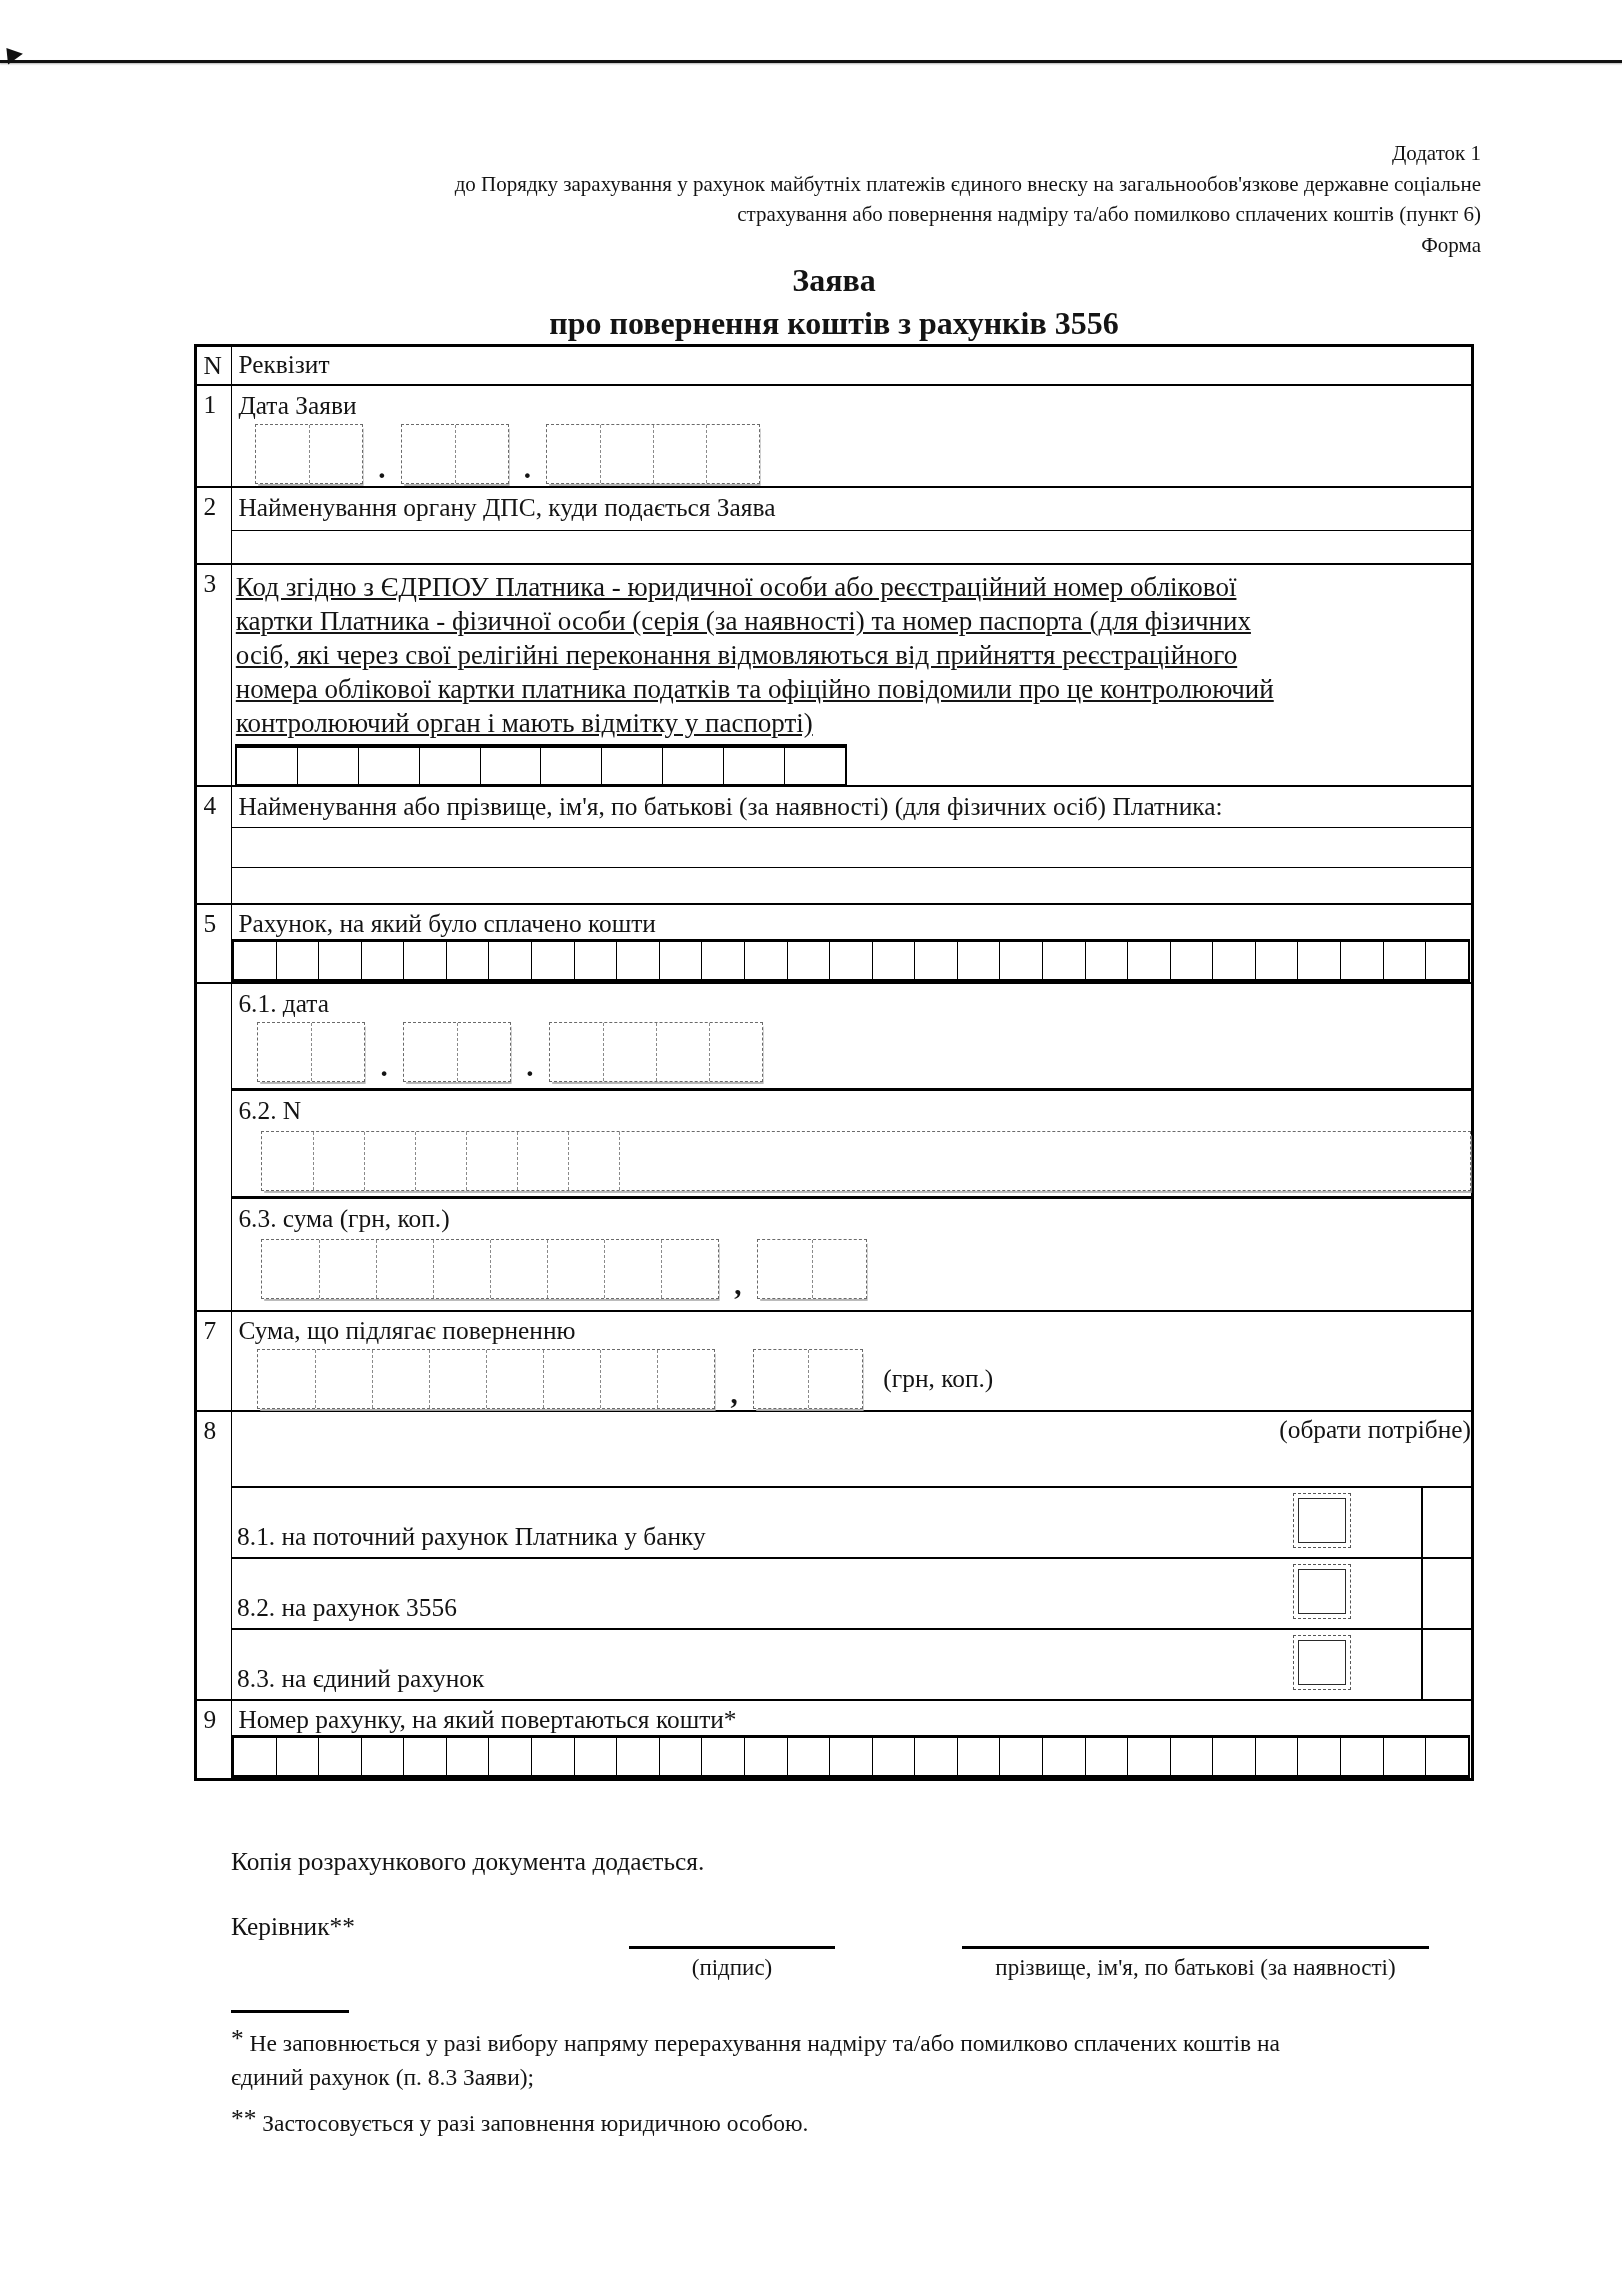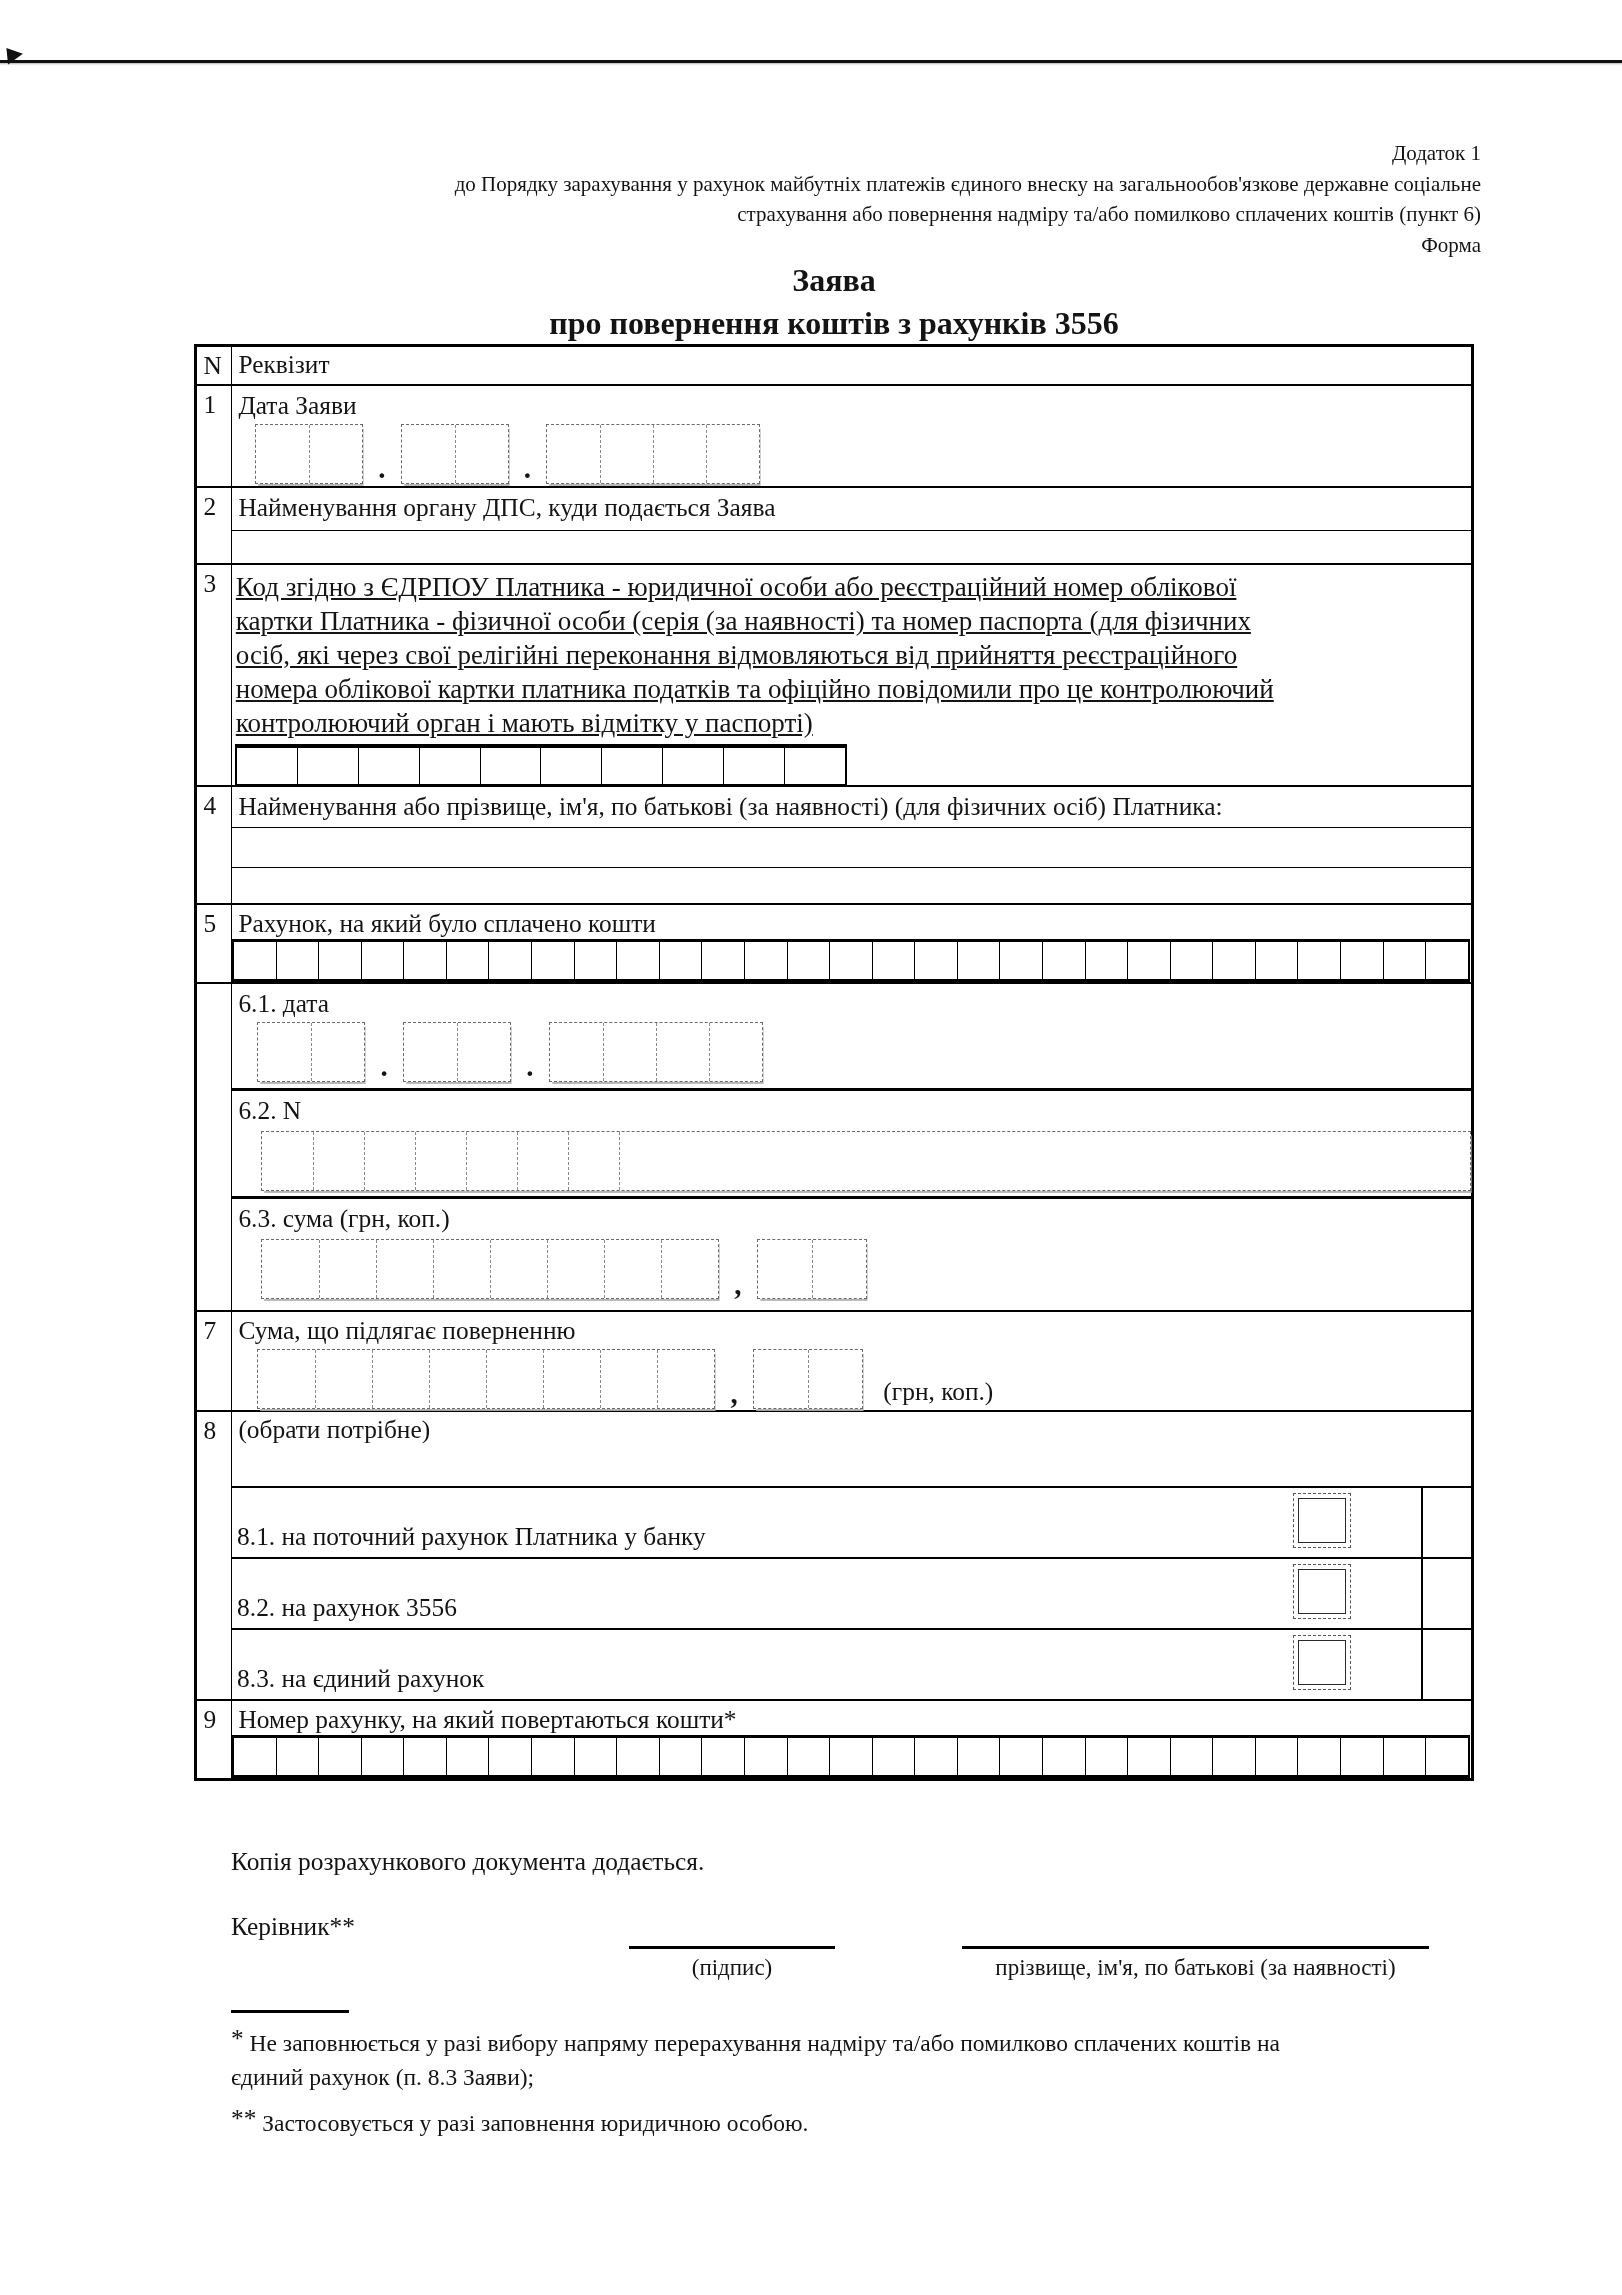--- a/index.html
+++ b/index.html
@@ -32,21 +32,21 @@
   .dgroup{display:flex;border:1.9px dashed #6a6a6a;box-shadow:1.9px 3.2px 0 -1.3px #b5b5b5;background:#fff;}
   .dcell{width:53px;height:58px;border-left:1.9px dashed #8a8a8a;box-sizing:border-box;}
   .dcell:first-child{border-left:none;}
   .ncell{width:51px;height:58px;border-left:1.9px dashed #8a8a8a;box-sizing:border-box;}
   .ncell:first-child{border-left:none;}
   .mcell{width:57px;height:58px;border-left:1.9px dashed #8a8a8a;box-sizing:border-box;}
   .mcell:first-child{border-left:none;}
   .fcell{width:54px;height:58px;border-left:1.9px dashed #8a8a8a;box-sizing:border-box;}
   .fcell:first-child{border-left:none;}
   .dot{font-size:29px;font-weight:bold;margin:0 15.2px;padding-bottom:2.5px;line-height:25.4px;}
-  .unit{font-size:25.4px;margin-left:20.3px;padding-bottom:3px;}
+  .unit{font-size:25.4px;margin-left:20.3px;padding-bottom:16px;}
 
   
   .solidrow{display:flex;border:2.5px solid #000;border-top-width:4.4px;border-bottom-width:3.8px;
             box-sizing:border-box;background:#fff;}
   .scell{width:61px;height:36px;border-left:1.9px solid #000;box-sizing:border-box;}
   .scell:first-child{border-left:none;}
   .stretch .scell{flex:1;width:auto;height:37px;}
 
   
   .rowh{height:37px;}
@@ -310,21 +310,21 @@
             </div>
           <span class="unit">(грн, коп.)</span>
         </div>
       </div>
     </div>
 
     <div class="trow">
       <div class="ncol">8</div>
       <div class="tcontent">
         <div class="row8h">
-          <div class="lbl" style="padding-top:2.5px;">(обрати потрібне)</div>
+          <div class="lbl" style="padding-top:2.5px;text-align:right;">(обрати потрібне)</div>
         </div>
         <div class="optswrap">
           <div class="opt">
             <span class="optlabel">8.1. на поточний рахунок Платника у банку</span>
             <div class="checkbox"></div>
           </div>
           <div class="opt">
             <span class="optlabel">8.2. на рахунок 3556</span>
             <div class="checkbox"></div>
           </div>

